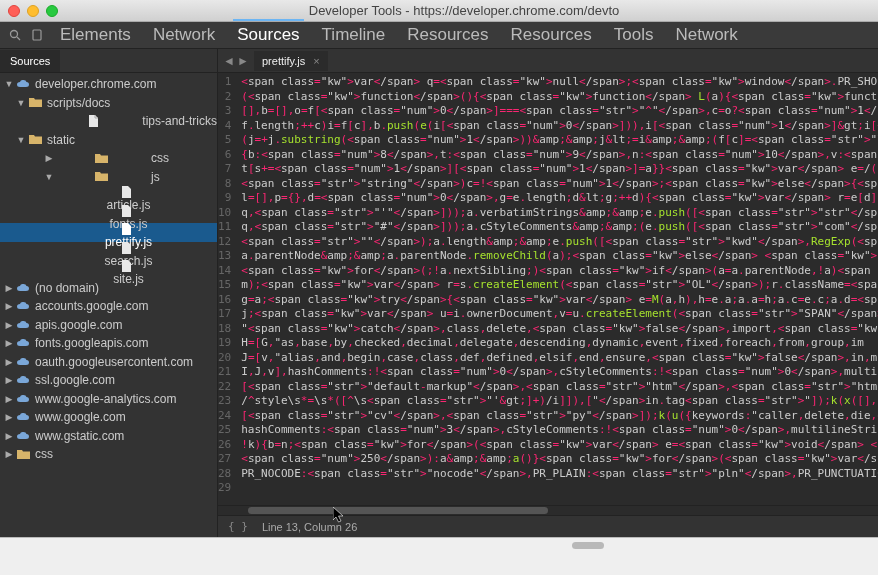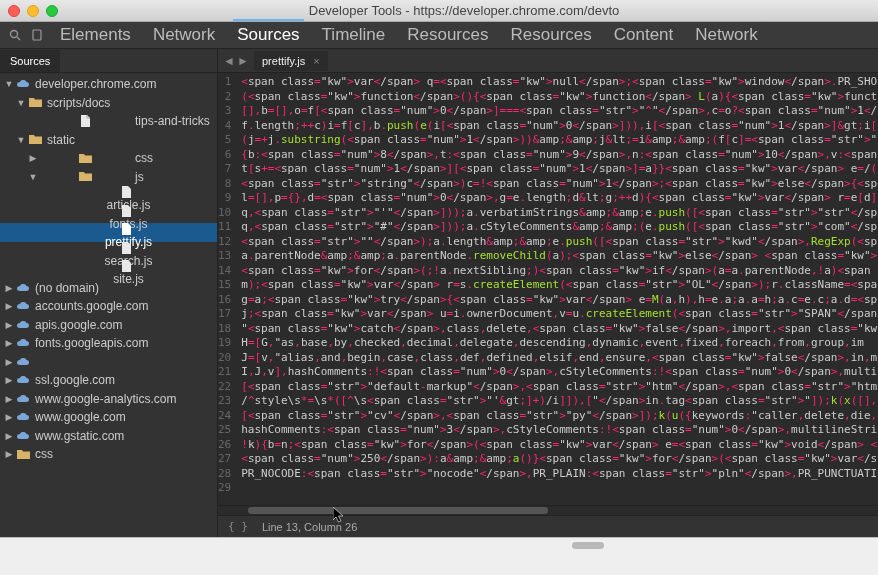--- a/index.html
+++ b/index.html
@@ -104,21 +104,21 @@
     width: 14px; height: 12px;
     margin-right: 5px;
     display: inline-flex;
     align-items: center;
     justify-content: center;
   }
   .folder-icon svg { width: 13px; height: 11px; }
   .file-icon svg { width: 11px; height: 12px; }
   .cloud-icon svg { width: 14px; height: 10px; }
   .indent1 { padding-left: 16px; }
-  .indent2 { padding-left: 28px; gap: 38px; }
+  .indent2 { padding-left: 44px; gap: 38px; }
   .indent3 { padding-left: 40px; flex-direction: column; }
 
   .editor-area {
     flex: 1;
     display: flex;
     flex-direction: column;
     overflow: hidden;
     background: #2b2b2b;
   }
   .file-tabs {
@@ -241,21 +241,21 @@
         <rect x="2" y="1" width="8" height="10" rx="1" fill="none" stroke="#999" stroke-width="1.2"></rect>
       </svg>
   </div>
   <div class="tabs">
     <div class="tab">Elements</div>
     <div class="tab">Network</div>
     <div class="tab active">Sources</div>
     <div class="tab">Timeline</div>
     <div class="tab">Resources</div>
     <div class="tab">Resources</div>
-    <div class="tab">Content</div>
+    <div class="tab">Tools</div>
     <div class="tab">Network</div>
   </div>
 </div>
 
 <div class="main">
   <div class="sidebar">
     <div class="sidebar-tabs">
       <div class="sidebar-tab active">Sources</div>
     </div>
     <div class="tree">
@@ -396,20 +396,21 @@
           </span>
           <span>fonts.googleapis.com</span>
         </div>
       <div class="tree-row">
           <span class="arrow">▶</span>
           <span class="tree-icon cloud-icon">
             <svg viewBox="0 0 14 10">
               <path d="M4 8 Q1 8 1 5.5 Q1 3 4 3 Q4.5 0.5 7.5 1 Q10 1 10.5 3 Q13 3 13 5.5 Q13 8 10 8 Z" fill="#7aa7d8"></path>
             </svg>
           </span>
+          <span>oauth.googleusercontent.com</span>
         </div>
       <div class="tree-row">
           <span class="arrow">▶</span>
           <span class="tree-icon cloud-icon">
             <svg viewBox="0 0 14 10">
               <path d="M4 8 Q1 8 1 5.5 Q1 3 4 3 Q4.5 0.5 7.5 1 Q10 1 10.5 3 Q13 3 13 5.5 Q13 8 10 8 Z" fill="#7aa7d8"></path>
             </svg>
           </span>
           <span>ssl.google.com</span>
         </div>

